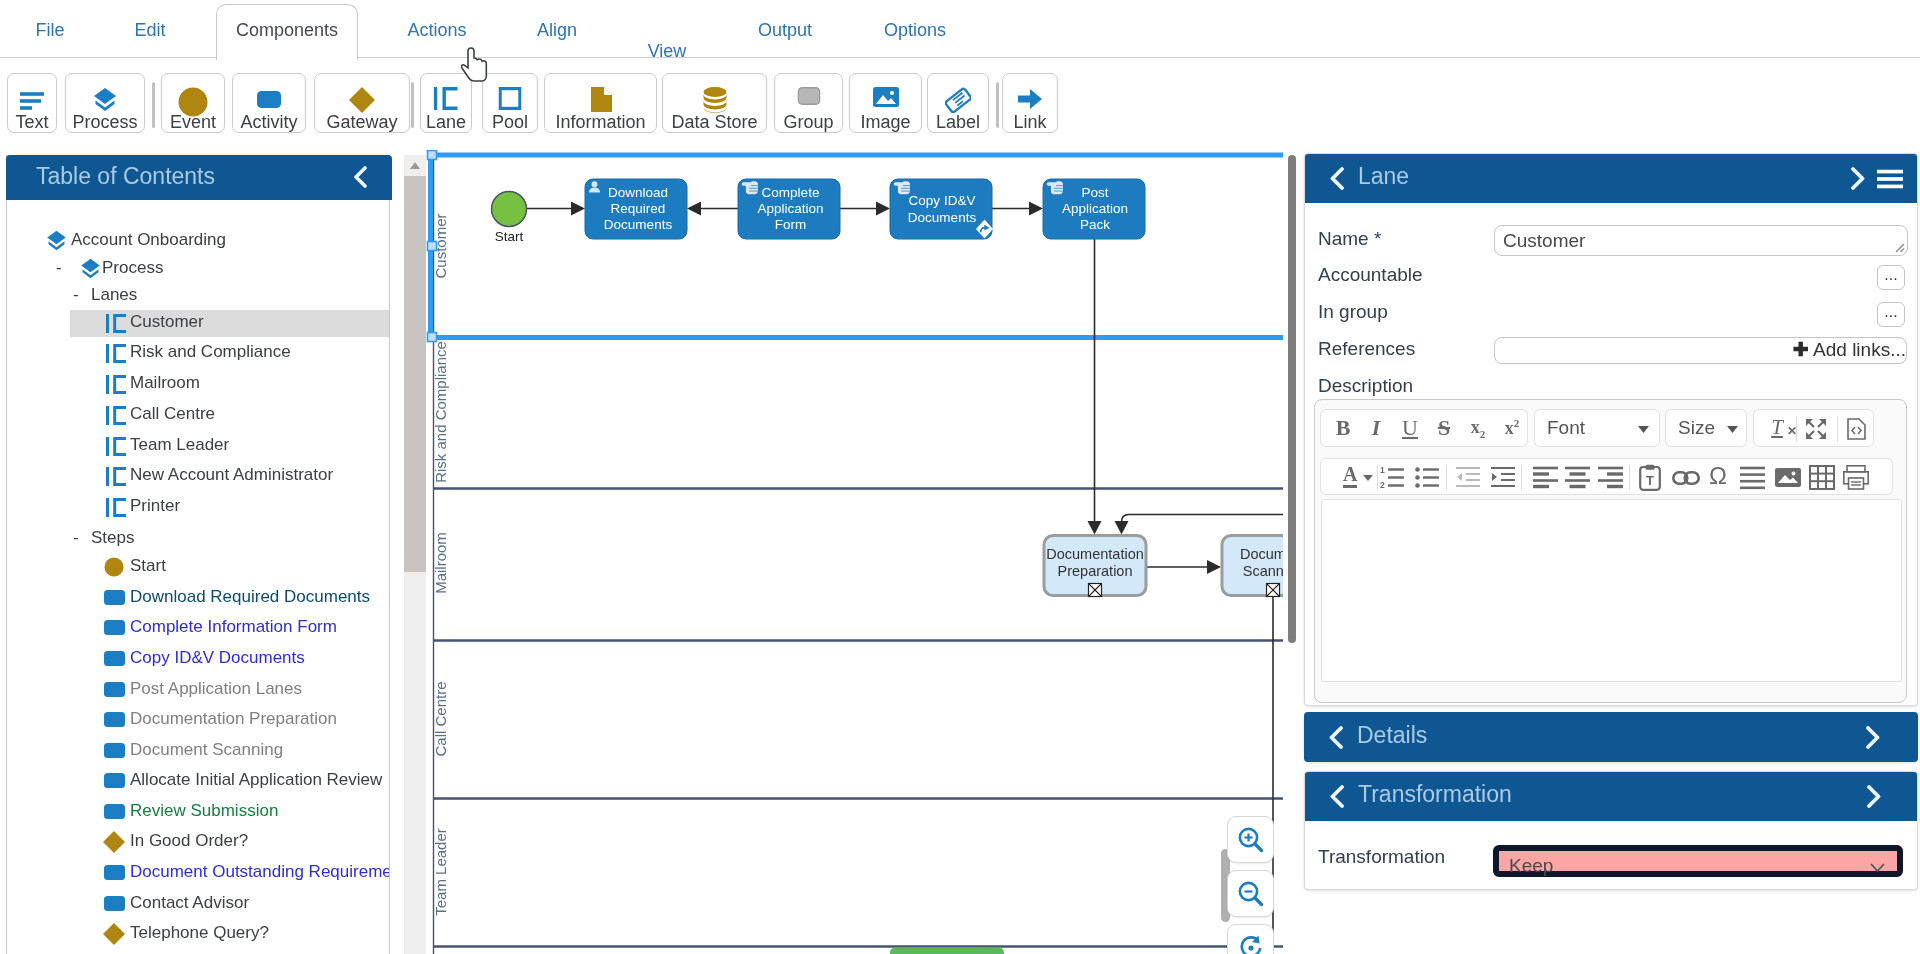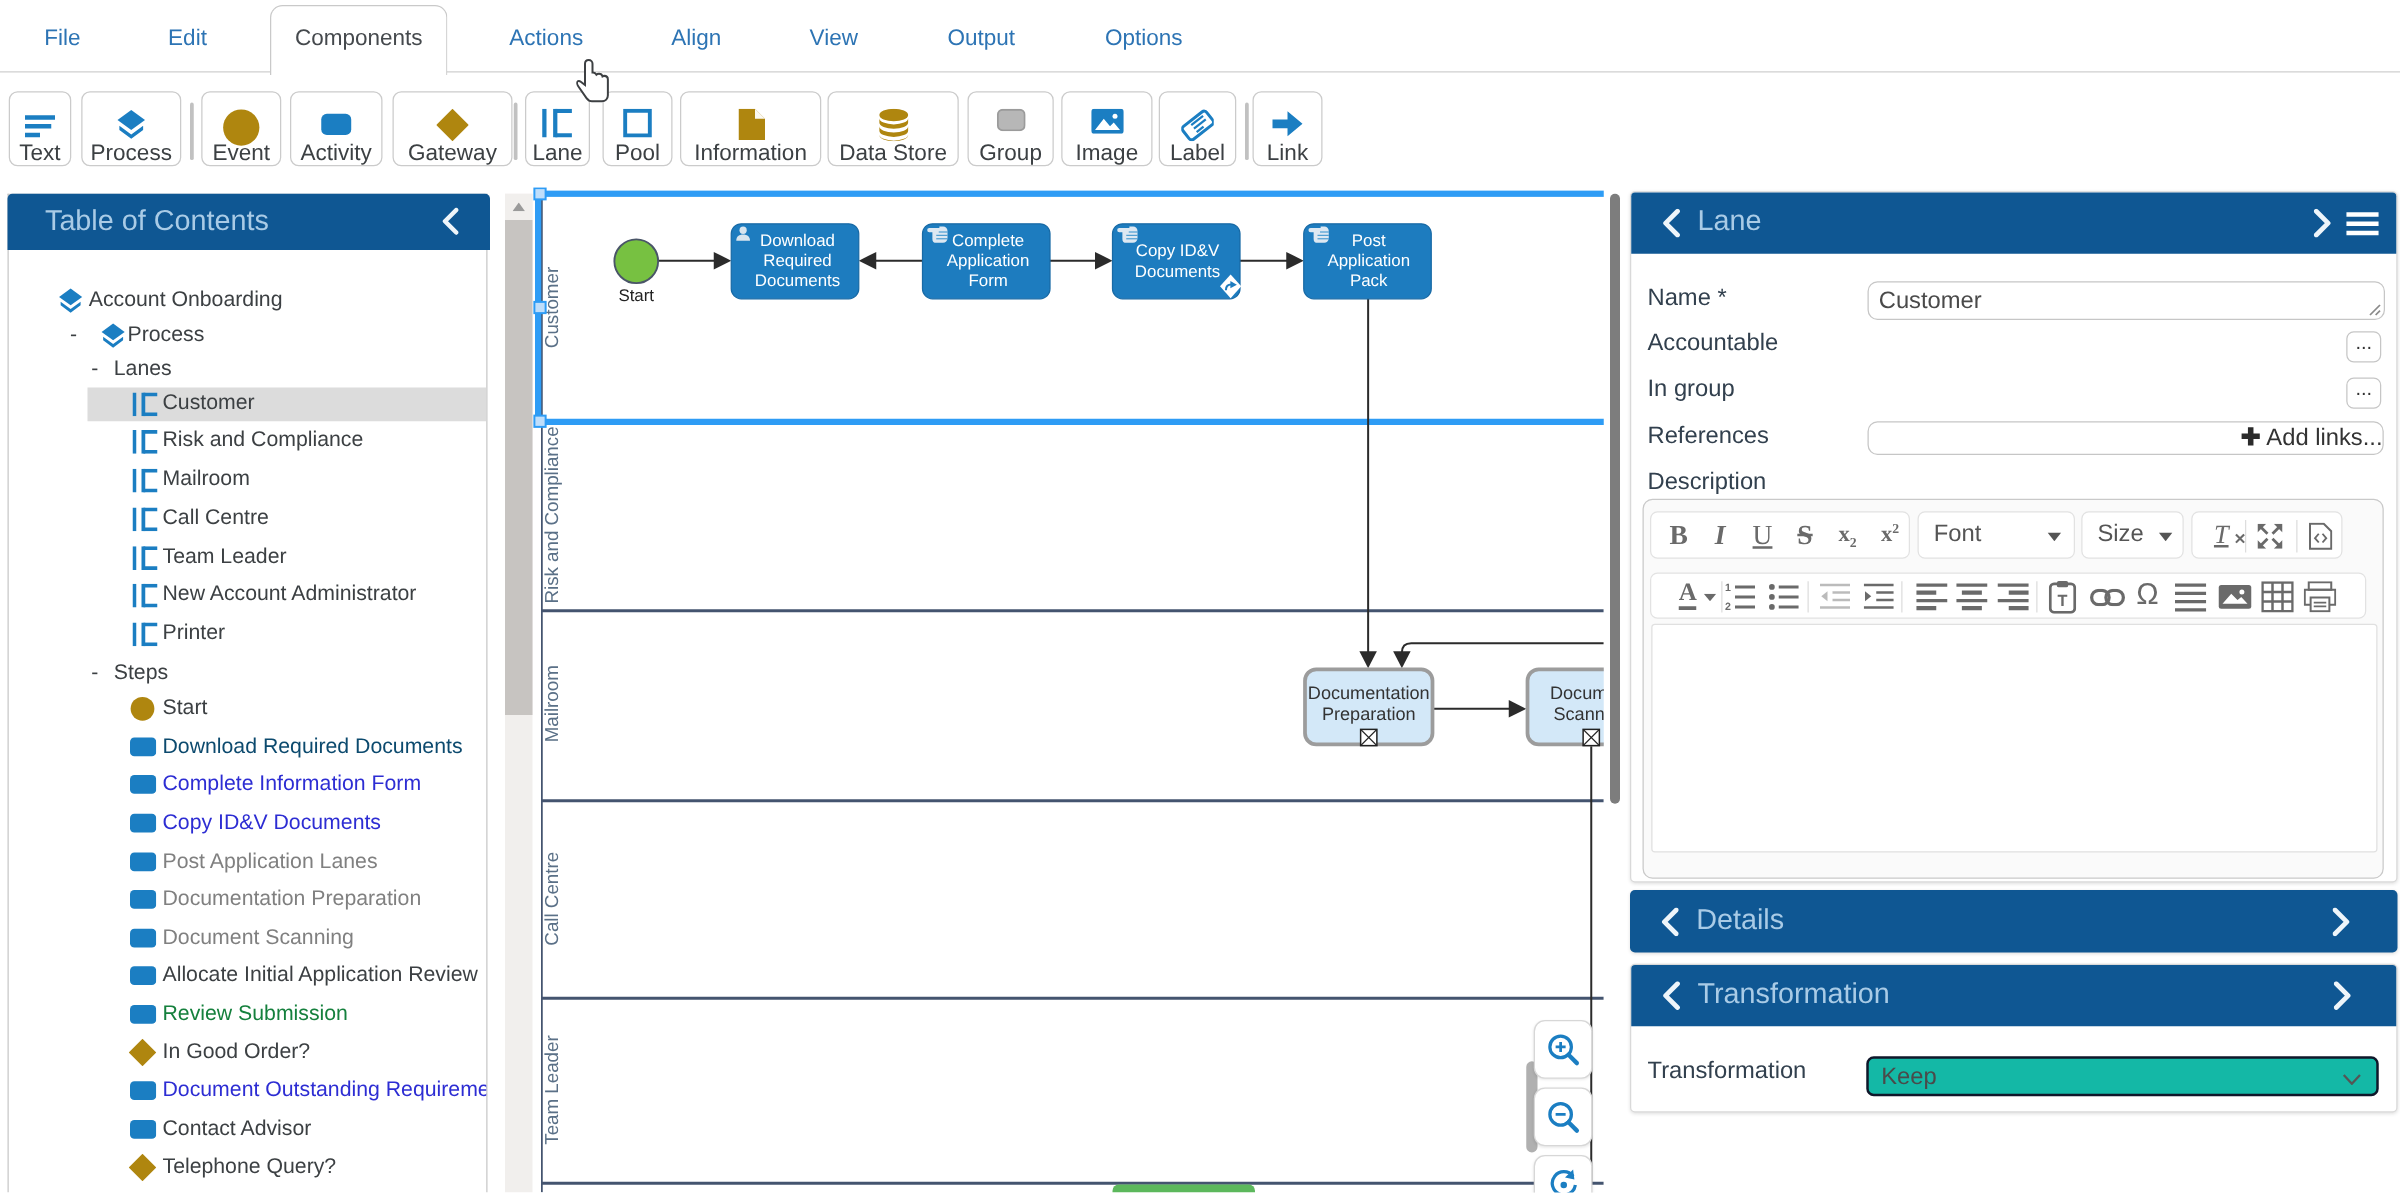--- a/index.html
+++ b/index.html
@@ -49,21 +49,21 @@
   </defs>
 </svg>
 
 <div class="abs" style="left:0;top:57px;width:1920px;height:1px;background:#cfcfcf;"></div>
 <div class="abs" style="left:216px;top:4px;width:142px;height:56px;background:#fff;border:1px solid #c9c9c9;border-bottom:none;border-radius:10px 10px 0 0;"></div>
 <span class="menu-item" style="left:50px;">File</span>
 <span class="menu-item" style="left:150px;">Edit</span>
 <span class="menu-item" style="left:287px;color:#45494d;">Components</span>
 <span class="menu-item" style="left:437px;">Actions</span>
 <span class="menu-item" style="left:557px;">Align</span>
-<span class="menu-item" style="left:667px;">View</span>
+<span class="menu-item" style="left:667px;margin-top:21px;">View</span>
 <span class="menu-item" style="left:785px;">Output</span>
 <span class="menu-item" style="left:915px;">Options</span>
 
 <div class="tbtn" style="left:7px;width:50px;">
   <svg width="26" height="24" viewBox="0 0 26 24">
       <g stroke="#1b7ec2" stroke-width="3.6">
         <line x1="1" y1="7" x2="25" y2="7"></line>
         <line x1="1" y1="14" x2="22" y2="14"></line>
         <line x1="1" y1="21" x2="13" y2="21"></line>
       </g>
@@ -689,21 +689,21 @@
   <div class="bluebar" style="position:absolute;left:0;top:0;width:612px;height:49px;border-radius:3px 3px 0 0;">
     <svg style="position:absolute;left:24px;top:13px;" width="15" height="23" viewBox="0 0 15 23">
         <polyline points="13,2 3.5,11.5 13,21" fill="none" stroke="#eef5fa" stroke-width="3.8" stroke-linecap="round" stroke-linejoin="round"></polyline>
       </svg>
     <span style="position:absolute;left:53px;top:9px;font-size:23px;color:#a9cbe6;">Transformation</span>
     <svg style="position:absolute;left:562px;top:13px;" width="15" height="23" viewBox="0 0 15 23">
         <polyline points="2,2 11.5,11.5 2,21" fill="none" stroke="#eef5fa" stroke-width="3.8" stroke-linecap="round" stroke-linejoin="round"></polyline>
       </svg>
   </div>
   <span style="position:absolute;left:13px;top:74px;font-size:19px;color:#32404e;">Transformation</span>
-  <div style="position:absolute;left:188px;top:73px;width:410px;height:32px;border:2px solid #0f172a;border-radius:6px;background:#14b8a6;">
+  <div style="position:absolute;left:188px;top:73px;width:410px;height:32px;border:6px solid #0f172a;border-radius:6px;background:#fca5a5;">
     <span style="position:absolute;left:10px;top:4px;font-size:19px;color:#4a4a4a;">Keep</span>
     <svg style="position:absolute;right:12px;top:12px;" width="15" height="9" viewBox="0 0 15 9">
         <polyline points="1,1 7.5,8 14,1" fill="none" stroke="#555" stroke-width="1.8"></polyline>
       </svg>
   </div>
 </div>
 
 <svg class="abs" style="left:461px;top:46px;" width="32" height="40" viewBox="0 0 32 40">
   <path d="M10 2 C8 2 7 3.4 7 5 L7 22 L3.6 19.4 C2 18.2 0.4 19 0.6 20.8 C0.7 21.6 1 22.2 1.6 23 L8.2 32.5 C9.4 34.2 10.6 35 12.6 35 L20.5 35 C23.3 35 25.3 33 25.3 30.2 L25.3 17.5 C25.3 15.8 24 14.7 22.4 14.7 C21.9 14.7 21.4 14.8 21 15.1 C20.7 13.8 19.5 13 18.2 13 C17.4 13 16.7 13.2 16.1 13.7 C15.6 12.7 14.6 12 13.4 12 L13 12 L13 5 C13 3.4 11.7 2 10 2 Z" fill="#fff" stroke="#3d4043" stroke-width="1.6"></path>
 </svg>

